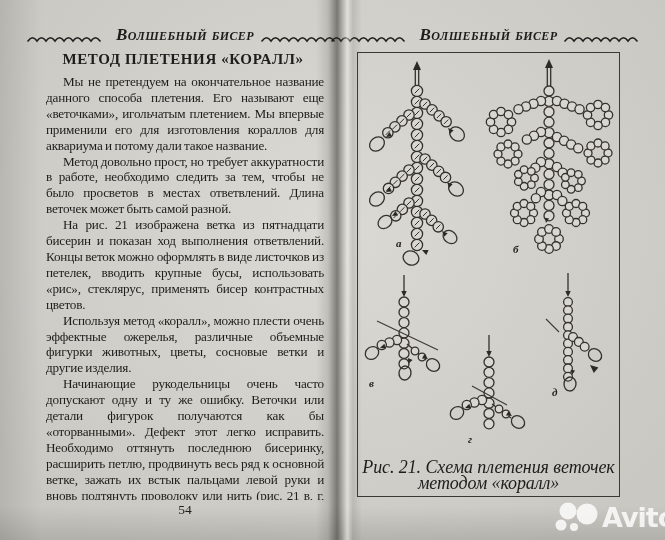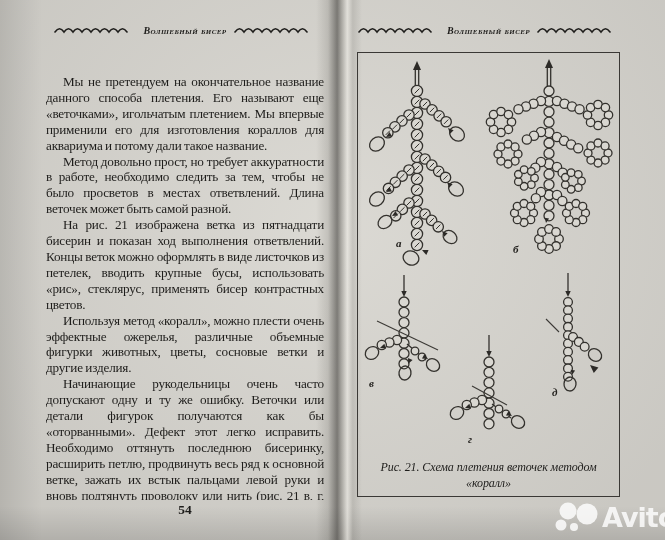--- a/index.html
+++ b/index.html
@@ -27,50 +27,50 @@
       rgba(70,68,62,0.28) 56%,
       rgba(238,236,230,0.55) 68%,
       rgba(70,68,62,0.14) 80%,
       rgba(70,68,62,0) 100%);
   }
   .page{position:absolute;top:0;height:540px}
   .page-left{left:0;width:332px}
   .page-right{left:332px;width:333px}
 
   .running-head{position:absolute;display:flex;align-items:center;justify-content:center;gap:7px;
-    font-weight:bold;font-style:italic;font-variant:small-caps;font-size:10px;letter-spacing:0.4px;white-space:nowrap}
+    font-weight:bold;font-style:italic;font-variant:small-caps;font-size:17px;letter-spacing:0.4px;white-space:nowrap}
   .rh-left{left:46px;top:25px;width:278px}
   .rh-right{left:25px;top:25px;width:263px}
   .wave{display:inline-block;height:10px}
   .wavepath{fill:none;stroke:var(--ink);stroke-width:1.6px;stroke-linecap:round}
 
   .chapter-title{position:absolute;left:40px;top:51px;width:286px;text-align:center;
     font-weight:bold;font-size:15px;letter-spacing:0.6px;white-space:nowrap}
 
   .text-block{position:absolute;left:46px;top:74px;width:278px;height:426px;overflow:hidden}
   .para{text-align:justify;text-indent:17px;font-size:13.2px;line-height:15.9px;
     letter-spacing:-0.2px;word-spacing:-0.6px}
 
-  .page-num{position:absolute;top:502px;text-align:center;font-weight:bold;font-size:13.5px}
+  .page-num{position:absolute;top:502px;text-align:center;font-weight:normal;font-size:13.5px}
   .pn-left{left:46px;width:278px}
   .pn-right{left:25px;width:263px}
 
   .figure-box{position:absolute;left:25px;top:52px;width:263px;height:445px;
     border:1.5px solid var(--frame)}
   .figure-box svg{position:absolute;inset:0}
   .bead{fill:var(--paper);stroke:#33312d;stroke-width:1.3px}
   .tick{stroke:#33312d;stroke-width:1px}
   .loop{fill:none;stroke:#33312d;stroke-width:1.3px}
   .thin{stroke:#33312d;stroke-width:1.3px}
   .dline{stroke:#3c3a36;stroke-width:1.1px}
   .ah{fill:#2c2a27}
   .fig-label{font-family:"Liberation Serif",serif;font-style:italic;font-weight:bold;font-size:11px;fill:#23211e}
 
   .caption{position:absolute;left:0;right:0;bottom:5px;text-align:center;
-    font-style:italic;font-size:12px;line-height:15.5px;letter-spacing:-0.1px}
+    font-style:italic;font-size:18px;line-height:15.5px;letter-spacing:-0.1px}
 
   .watermark{position:absolute;left:551px;top:494px;display:flex;align-items:center;gap:3px;
     opacity:0.82;pointer-events:none}
   .wm-text{font-family:"DejaVu Sans",sans-serif;font-weight:bold;font-size:27px;color:var(--wm);
     letter-spacing:-1px;line-height:1}
 </style>
 </head>
 <body>
 
 <div class="vignette"></div>
@@ -78,20 +78,21 @@
 <div class="page page-left">
   <div class="running-head rh-left">
     <span class="wave"><svg width="82" height="10" viewBox="0 0 82 10">
           <path d="M1 6 q4.5 -6.5 9 0 q4.5 -6.5 9 0 q4.5 -6.5 9 0 q4.5 -6.5 9 0 q4.5 -6.5 9 0 q4.5 -6.5 9 0 q4.5 -6.5 9 0 q4.5 -6.5 9 0" class="wavepath"></path>
         </svg></span>
     <span>Волшебный бисер</span>
     <span class="wave"><svg width="82" height="10" viewBox="0 0 82 10">
           <path d="M1 6 q4.5 -6.5 9 0 q4.5 -6.5 9 0 q4.5 -6.5 9 0 q4.5 -6.5 9 0 q4.5 -6.5 9 0 q4.5 -6.5 9 0 q4.5 -6.5 9 0 q4.5 -6.5 9 0" class="wavepath"></path>
         </svg></span>
   </div>
+  <div class="chapter-title">МЕТОД ПЛЕТЕНИЯ «КОРАЛЛ»</div>
   <div class="text-block" id="text-block">
       <p class="para">Мы не претендуем на окончательное название данного способа плетения. Его называют еще «веточками», игольчатым плетением. Мы впервые применили его для изготовления кораллов для аквариума и потому дали такое название.</p>
       <p class="para">Метод довольно прост, но требует аккуратности в работе, необходимо следить за тем, чтобы не было просветов в местах ответвлений. Длина веточек может быть самой разной.</p>
       <p class="para">На рис. 21 изображена ветка из пятнадцати бисерин и показан ход выполнения ответвлений. Концы веток можно оформлять в виде листочков из петелек, вводить крупные бусы, использовать «рис», стеклярус, применять бисер контрастных цветов.</p>
       <p class="para">Используя метод «коралл», можно плести очень эффектные ожерелья, различные объемные фигурки животных, цветы, сосновые ветки и другие изделия.</p>
       <p class="para">Начинающие рукодельницы очень часто допускают одну и ту же ошибку. Веточки или детали фигурок получаются как бы «оторванными». Дефект этот легко исправить. Необходимо оттянуть последнюю бисеринку, расширить петлю, продвинуть весь ряд к основной ветке, зажать их встык пальцами левой руки и вновь подтянуть проволоку или нить (рис. 21 в, г, д).</p>
     </div>
   <div class="page-num pn-left">54</div>
 </div>
 

